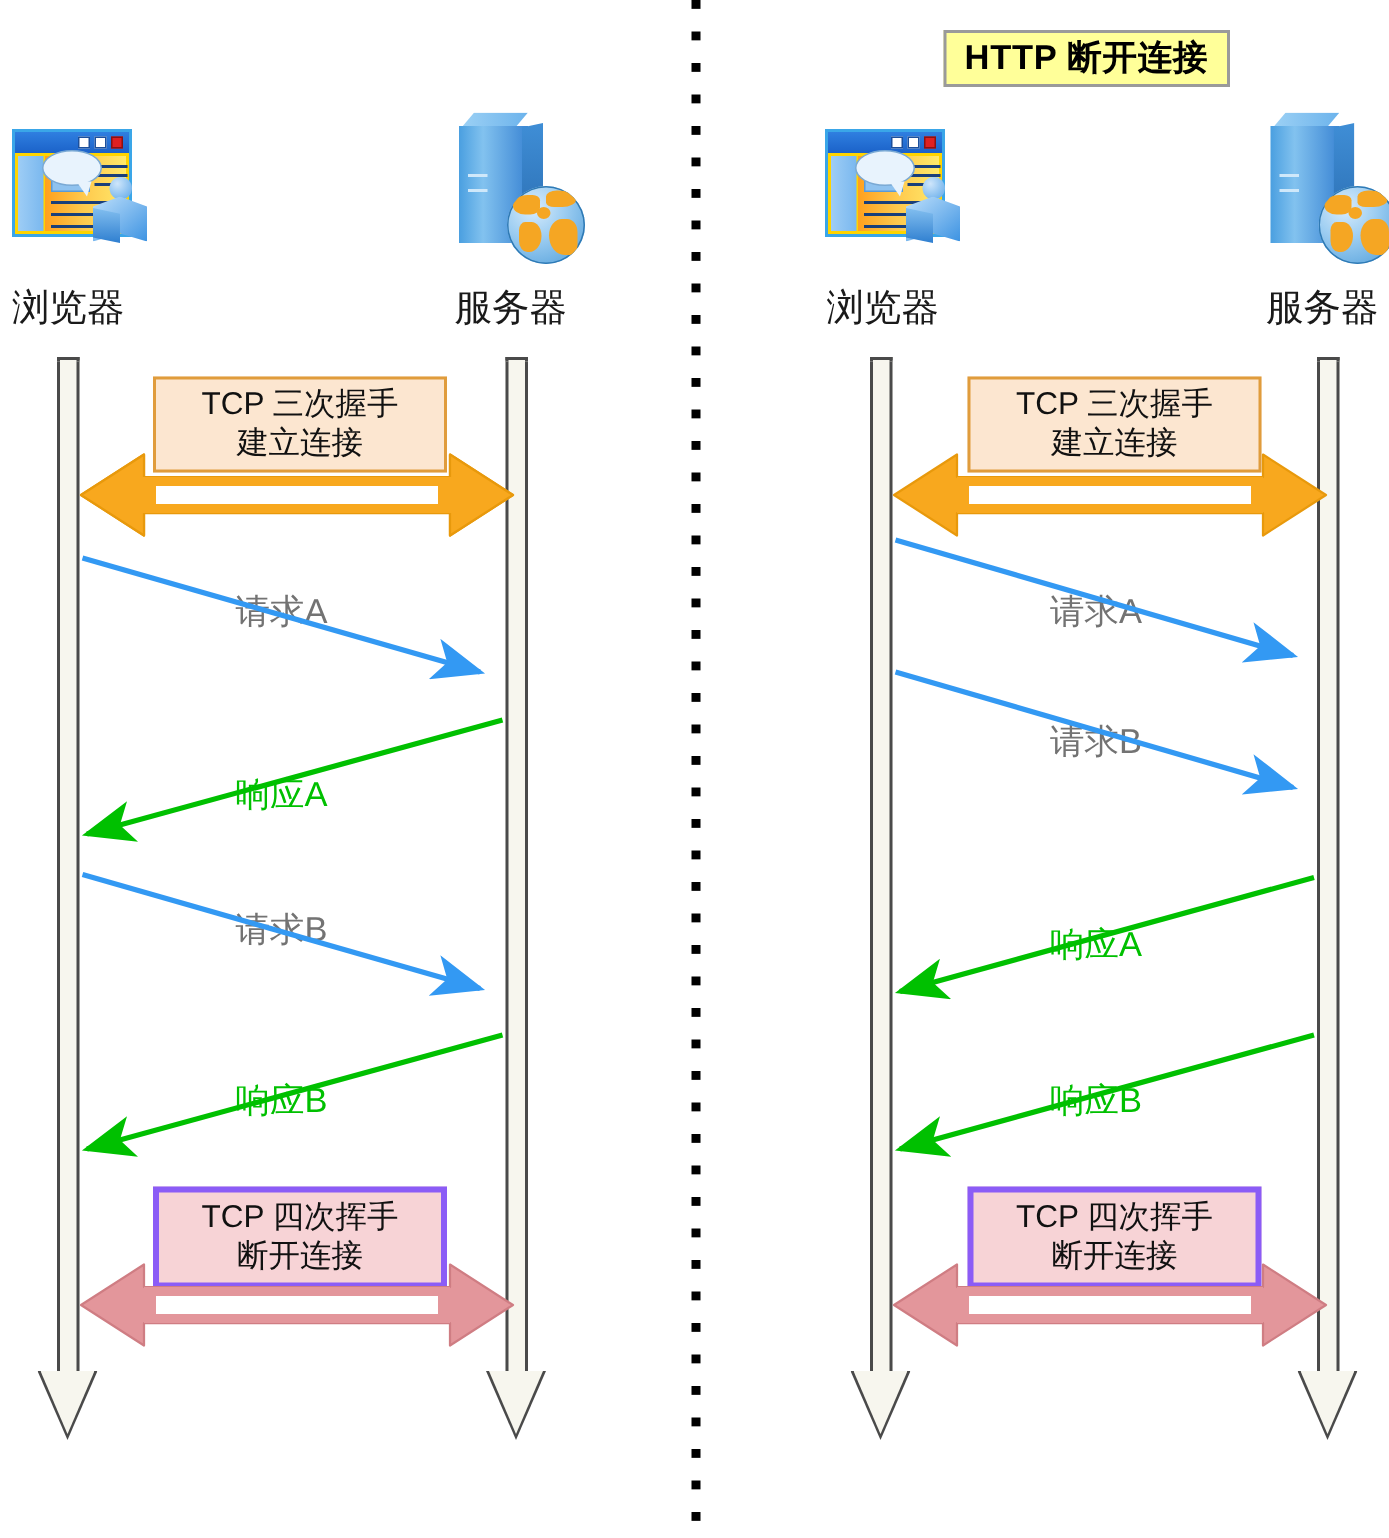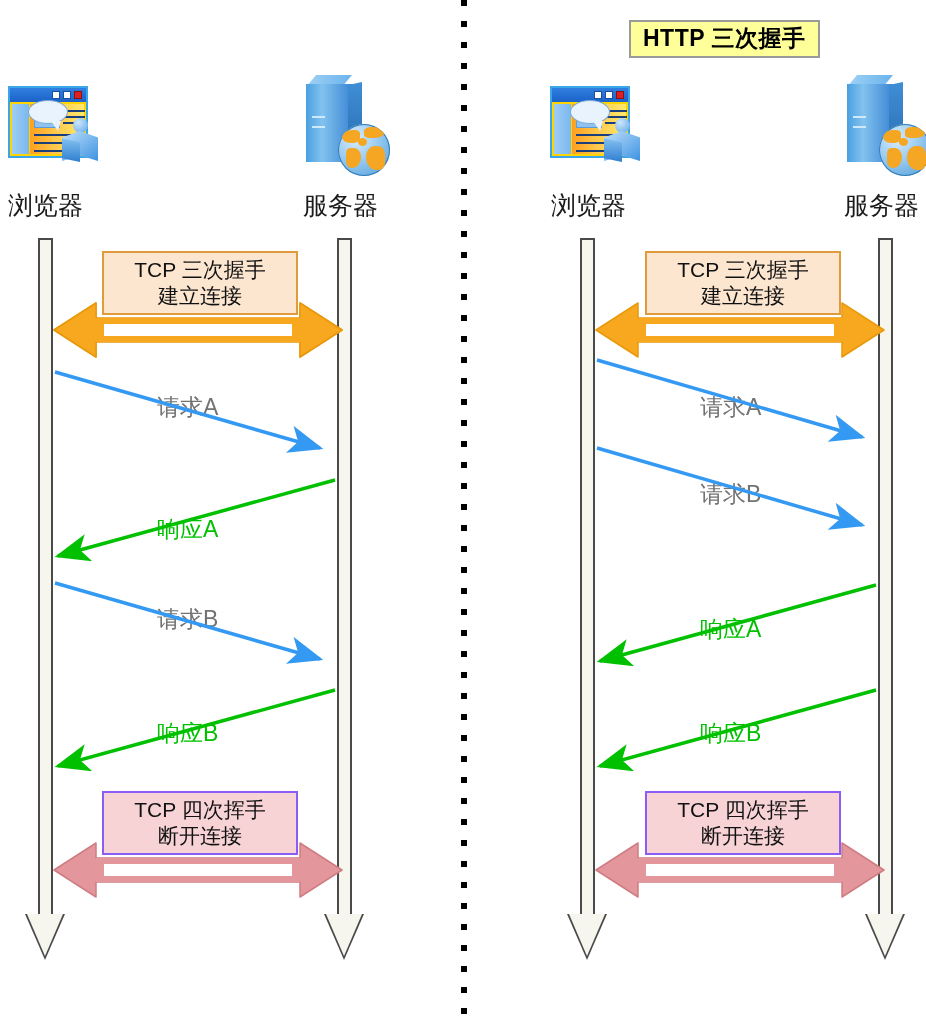--- a/index.html
+++ b/index.html
@@ -156,21 +156,21 @@
     position:absolute;
     box-sizing:border-box;
     text-align:center;
     font-size:21px;
     color:#111;
     line-height:1.22;
     padding:4px 0 5px 0;
     white-space:nowrap;
   }
   .phase-box.connect{background:#fce6d0;border:2px solid #e09c3c;}
-  .phase-box.disconnect{background:#f7d3d6;border:2px solid #8b5cf6;}
+  .phase-box.disconnect{background:#f7d3d6;border:4px solid #8b5cf6;}
   .phase-box div{display:block;}
 
   
   .overlay{position:absolute;left:0;top:0;width:926px;height:1025px;pointer-events:none;}
 
   .msg-label{
     position:absolute;
     font-size:23px;
     white-space:nowrap;
     line-height:1;
@@ -178,21 +178,21 @@
   .msg-label.req{color:#737373;}
   .msg-label.res{color:#00c000;}
 </style>
 </head>
 <body>
 
 <div class="stage">
 
   <div class="divider"></div>
 
-  <div class="title-box">HTTP 三次握手</div>
+  <div class="title-box">HTTP 断开连接</div>
 
   <div>
 
     <div class="icon-wrap" style="left:2px;top:78px;">
       <div class="bi-window">
         <div class="bi-titlebar">
           <div class="bi-btn b1"></div>
           <div class="bi-btn b2"></div>
           <div class="bi-btn b3"></div>
         </div>

